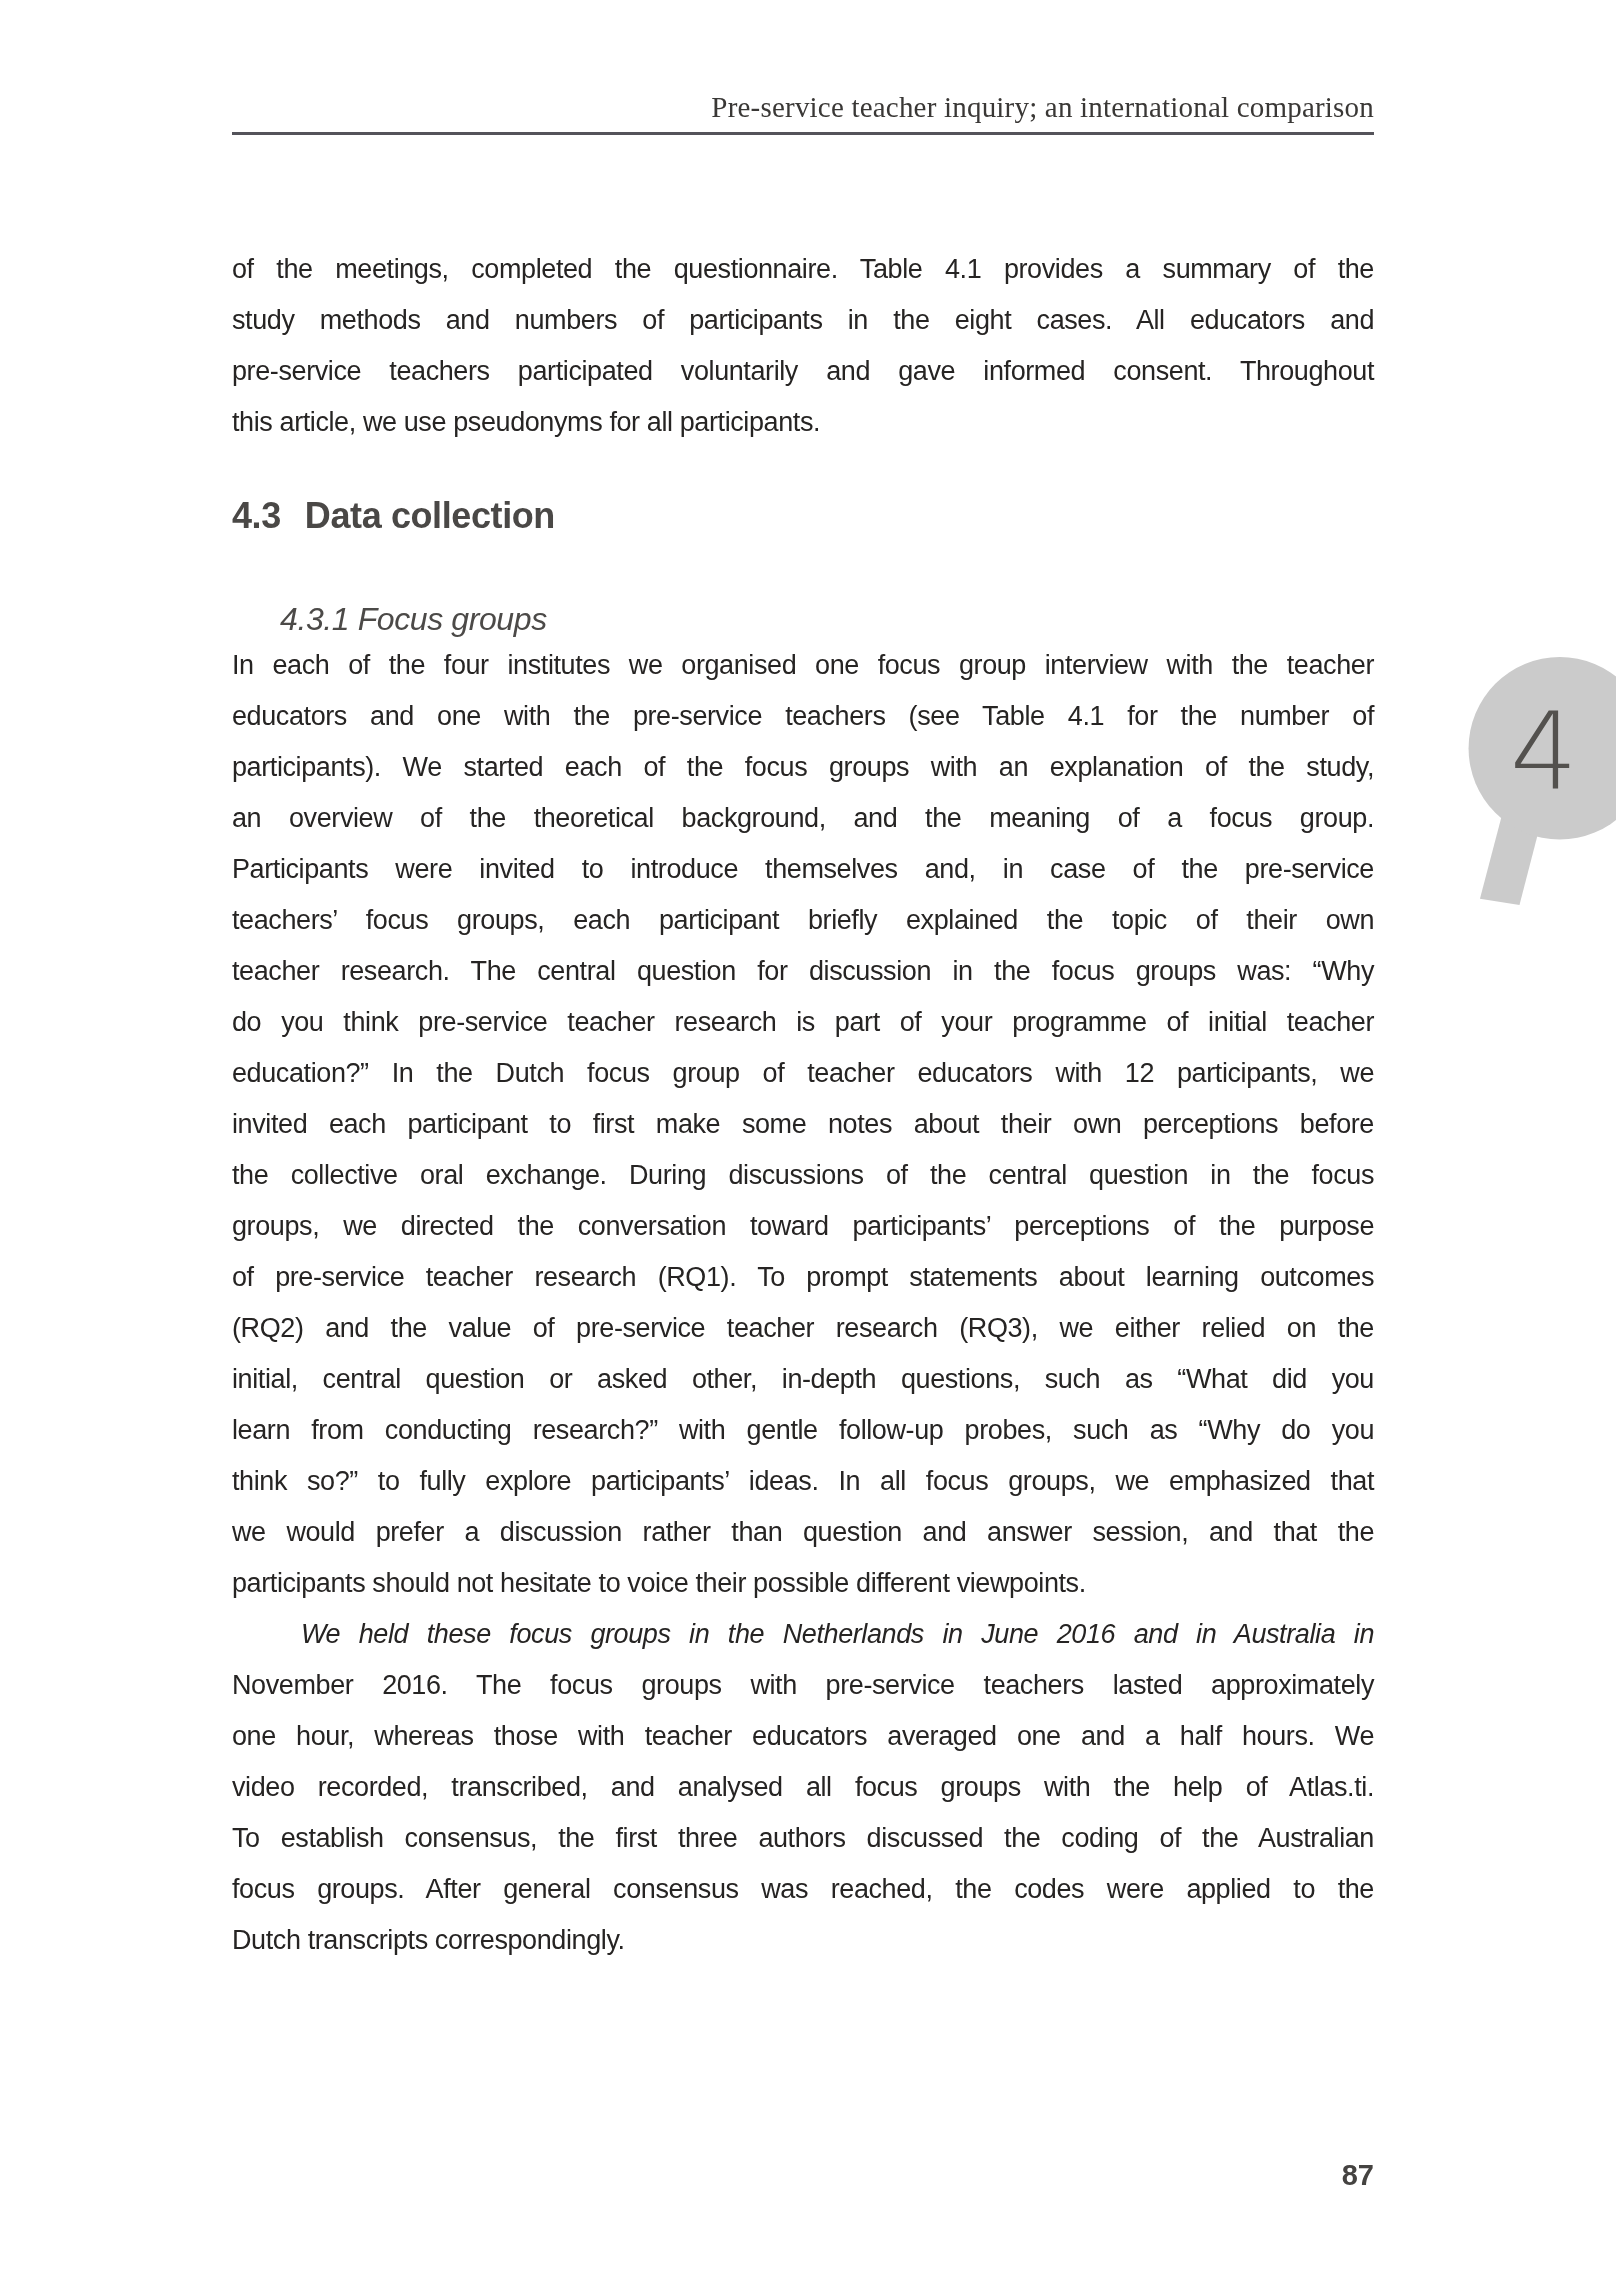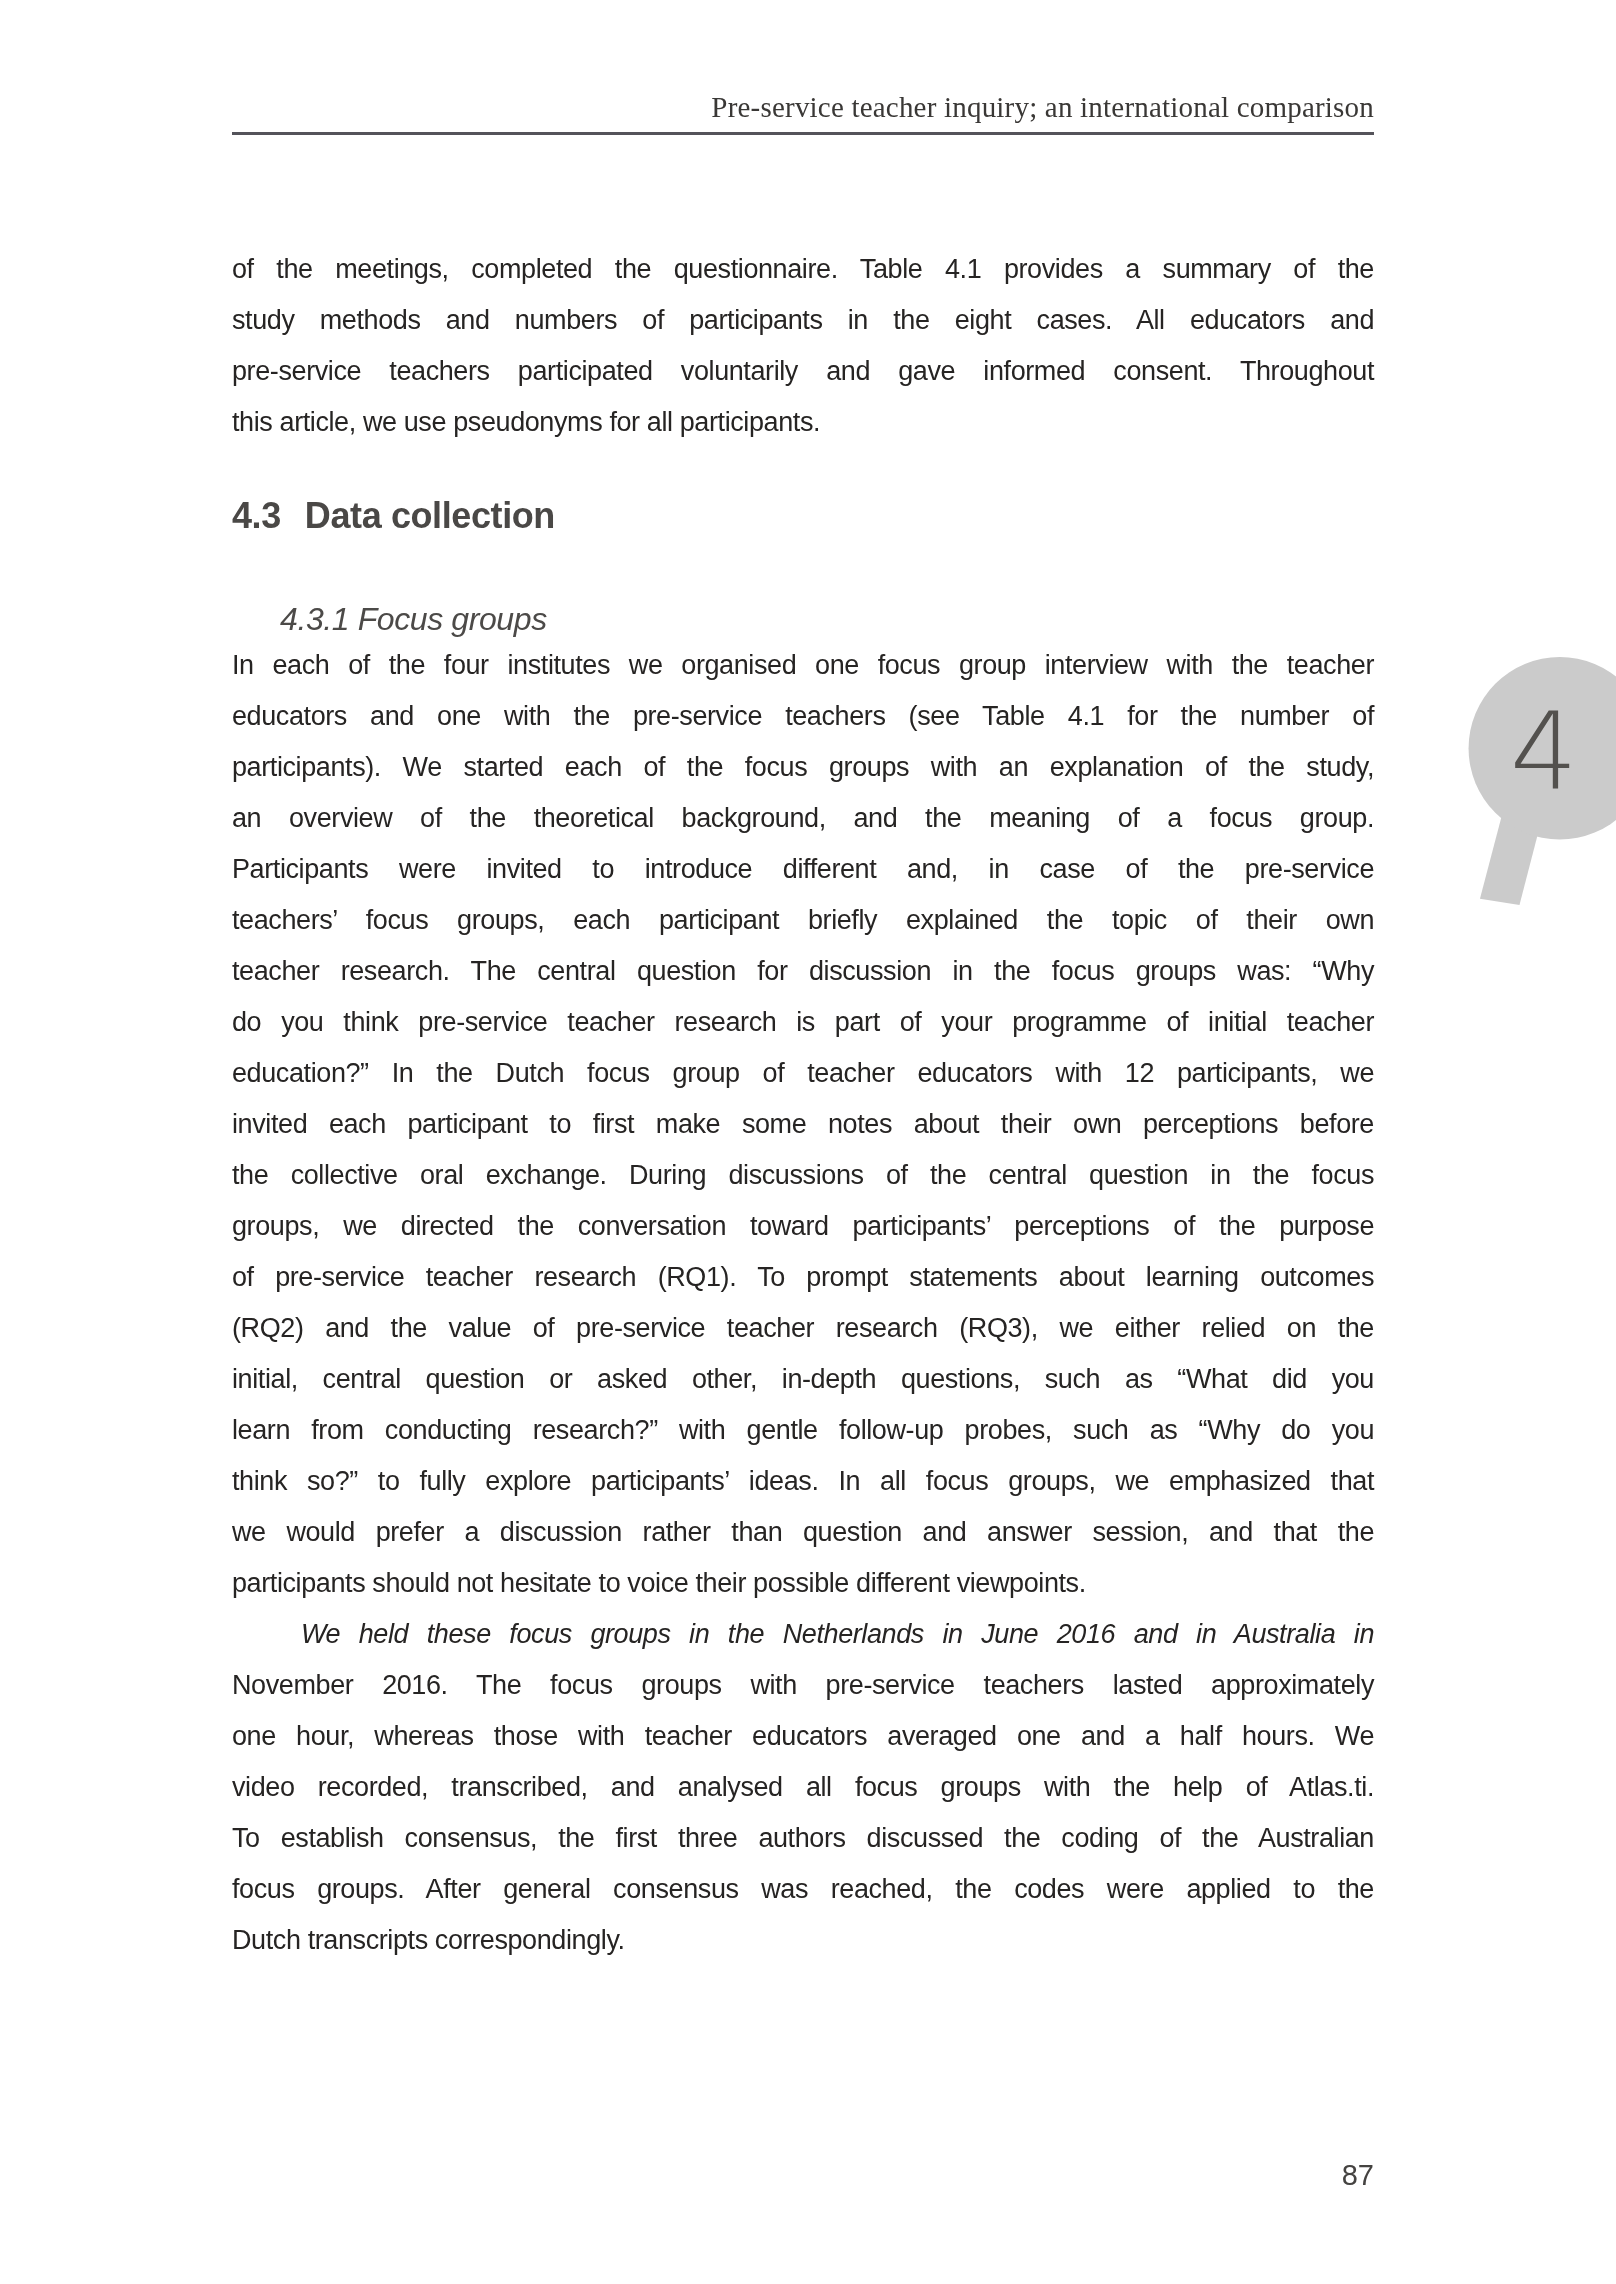--- a/index.html
+++ b/index.html
@@ -76,21 +76,21 @@
     font-size: 32px;
     font-style: italic;
     color: #4c4a48;
     letter-spacing: -0.4px;
     margin-left: 48px;
   }
   .page-number {
     top: 2159px;
     text-align: right;
     font-size: 29px;
-    font-weight: normal;
+    font-weight: bold;
     color: #454341;
   }
   .chapter-badge {
     position: absolute;
     top: 640px;
     right: 0;
     width: 152px;
     height: 282px;
   }
   .chapter-badge svg { display: block; }
@@ -119,21 +119,21 @@
     <span class="h-num">4.3</span><span>Data collection</span>
   </div>
 
   <div class="text-col subsection-heading">4.3.1 Focus groups</div>
 
   <div class="text-col body-para para-2">
       <div class="line">In each of the four institutes we organised one focus group interview with the teacher</div>
       <div class="line">educators and one with the pre-service teachers (see Table 4.1 for the number of</div>
       <div class="line">participants). We started each of the focus groups with an explanation of the study,</div>
       <div class="line">an overview of the theoretical background, and the meaning of a focus group.</div>
-      <div class="line">Participants were invited to introduce different and, in case of the pre-service</div>
+      <div class="line">Participants were invited to introduce themselves and, in case of the pre-service</div>
       <div class="line">teachers’ focus groups, each participant briefly explained the topic of their own</div>
       <div class="line">teacher research. The central question for discussion in the focus groups was: “Why</div>
       <div class="line">do you think pre-service teacher research is part of your programme of initial teacher</div>
       <div class="line">education?” In the Dutch focus group of teacher educators with 12 participants, we</div>
       <div class="line">invited each participant to first make some notes about their own perceptions before</div>
       <div class="line">the collective oral exchange. During discussions of the central question in the focus</div>
       <div class="line">groups, we directed the conversation toward participants’ perceptions of the purpose</div>
       <div class="line">of pre-service teacher research (RQ1). To prompt statements about learning outcomes</div>
       <div class="line">(RQ2) and the value of pre-service teacher research (RQ3), we either relied on the</div>
       <div class="line">initial, central question or asked other, in-depth questions, such as “What did you</div>

